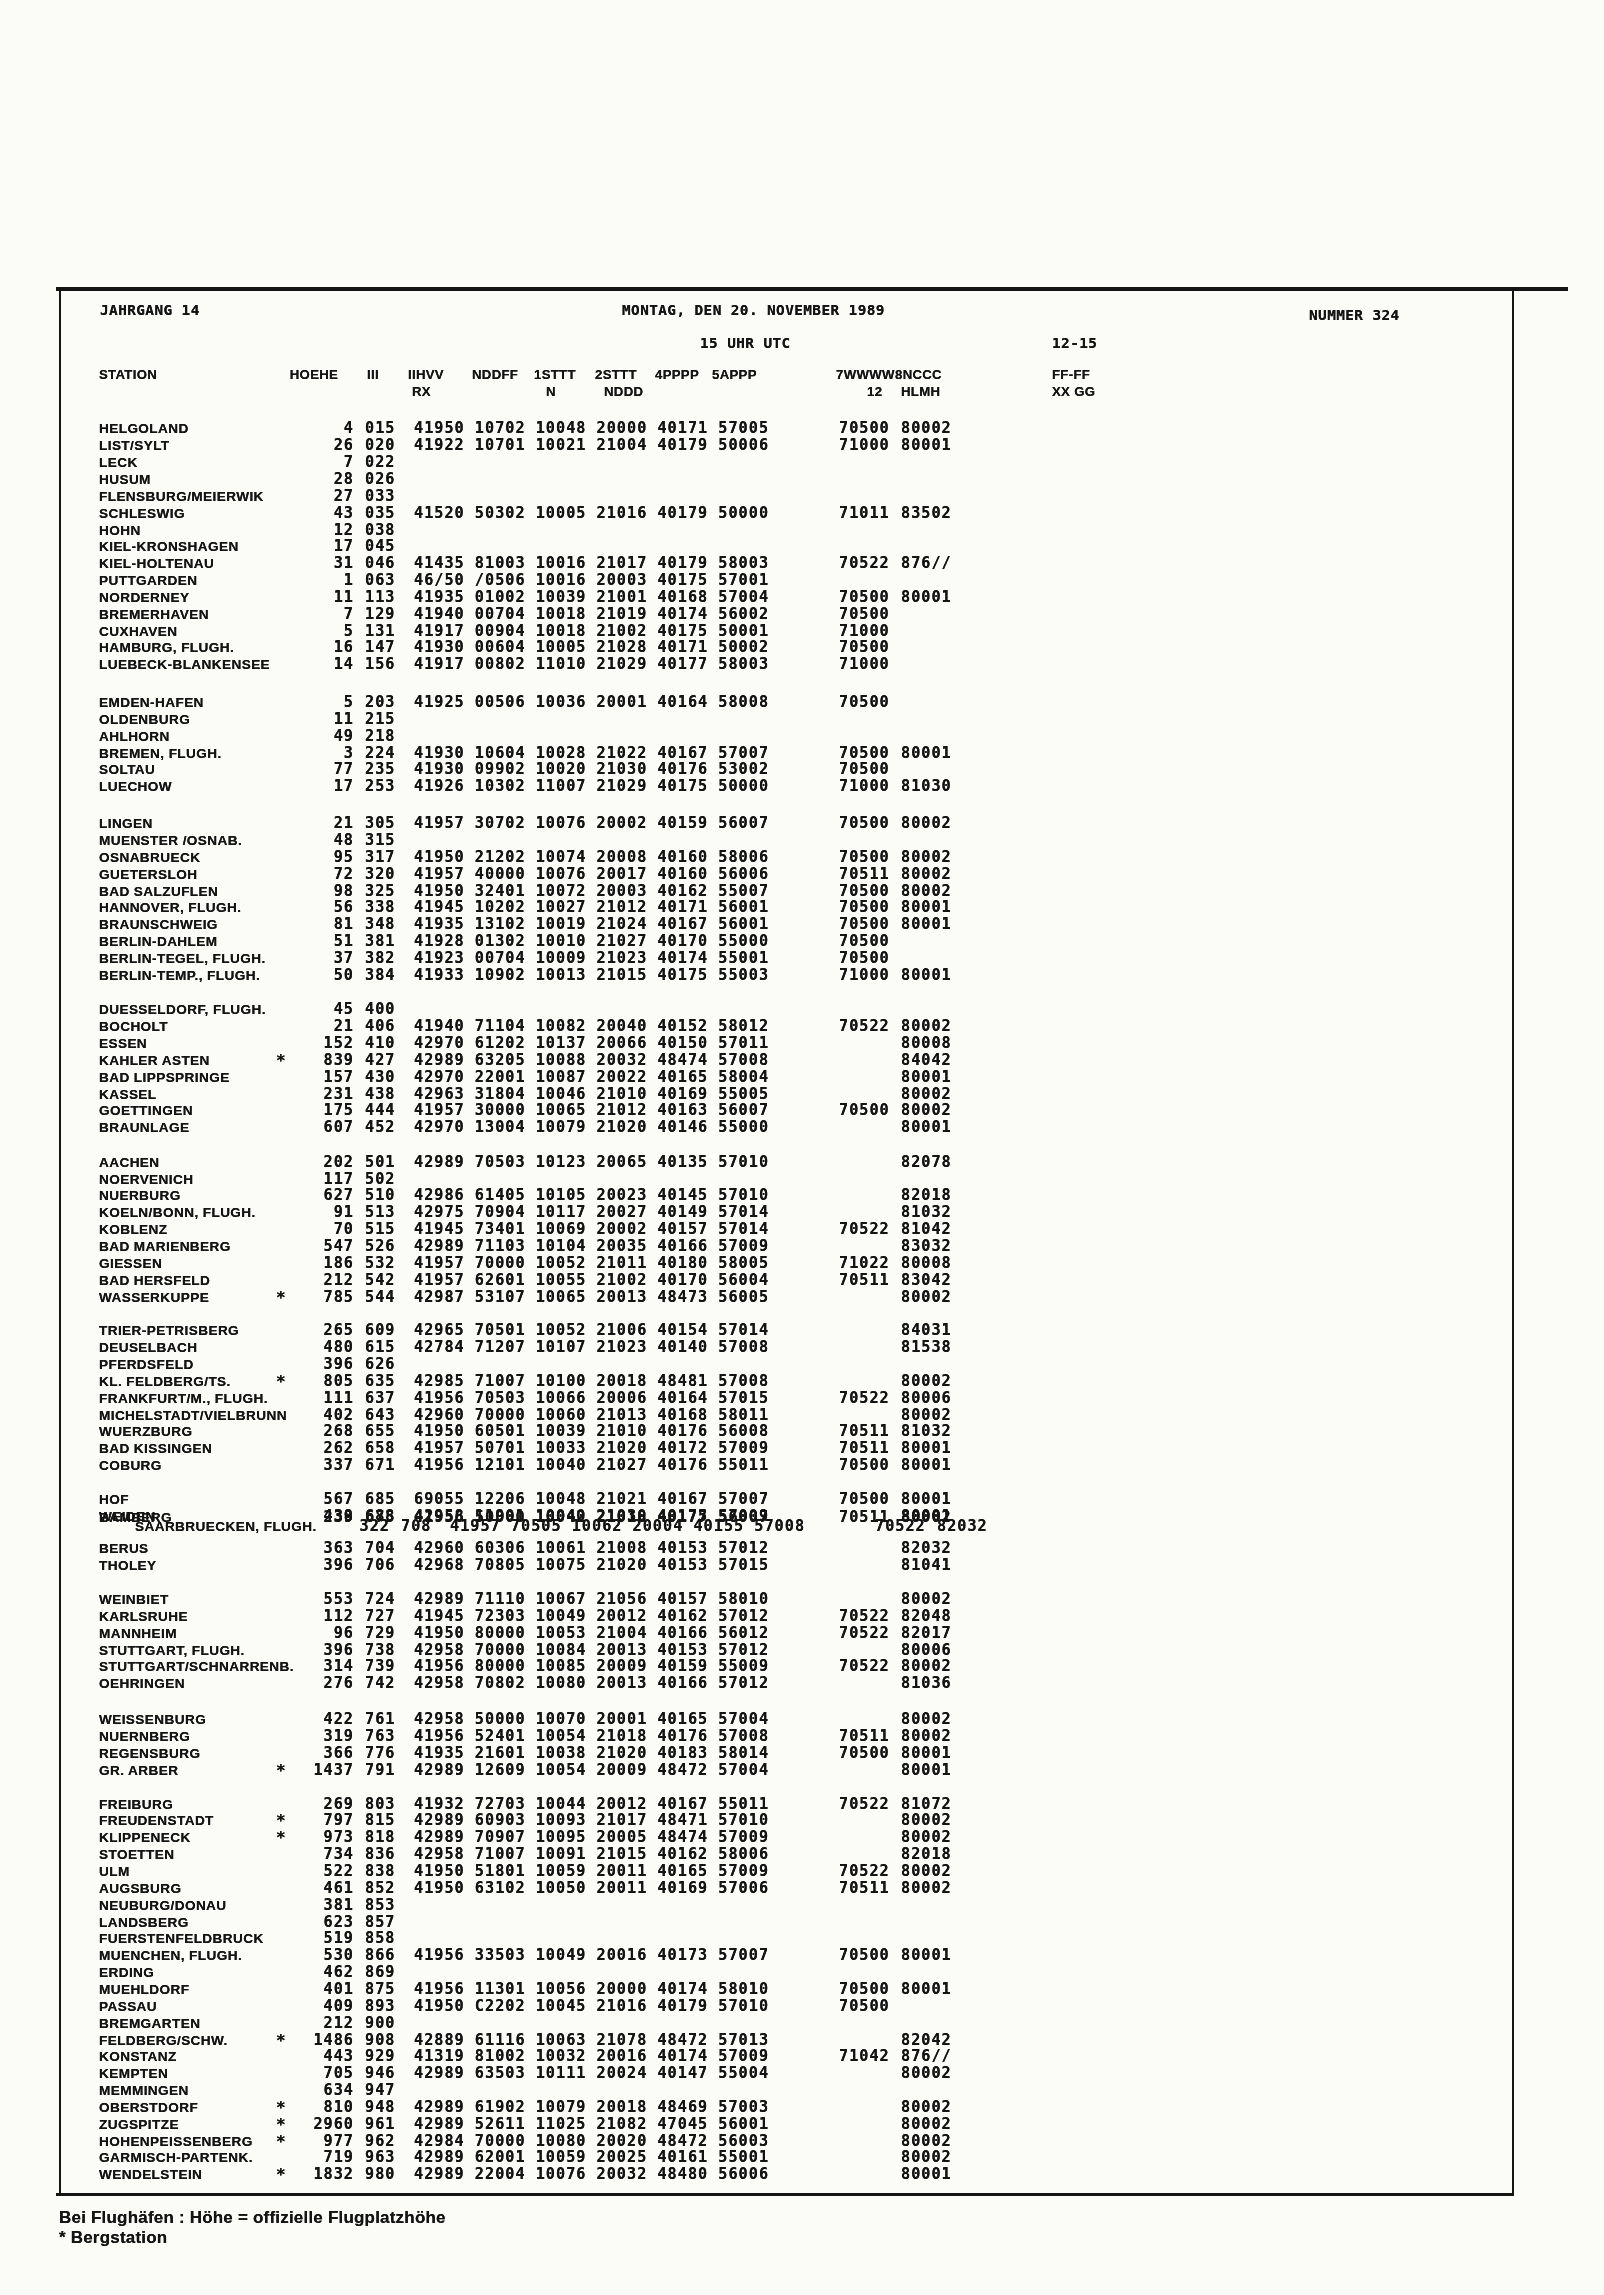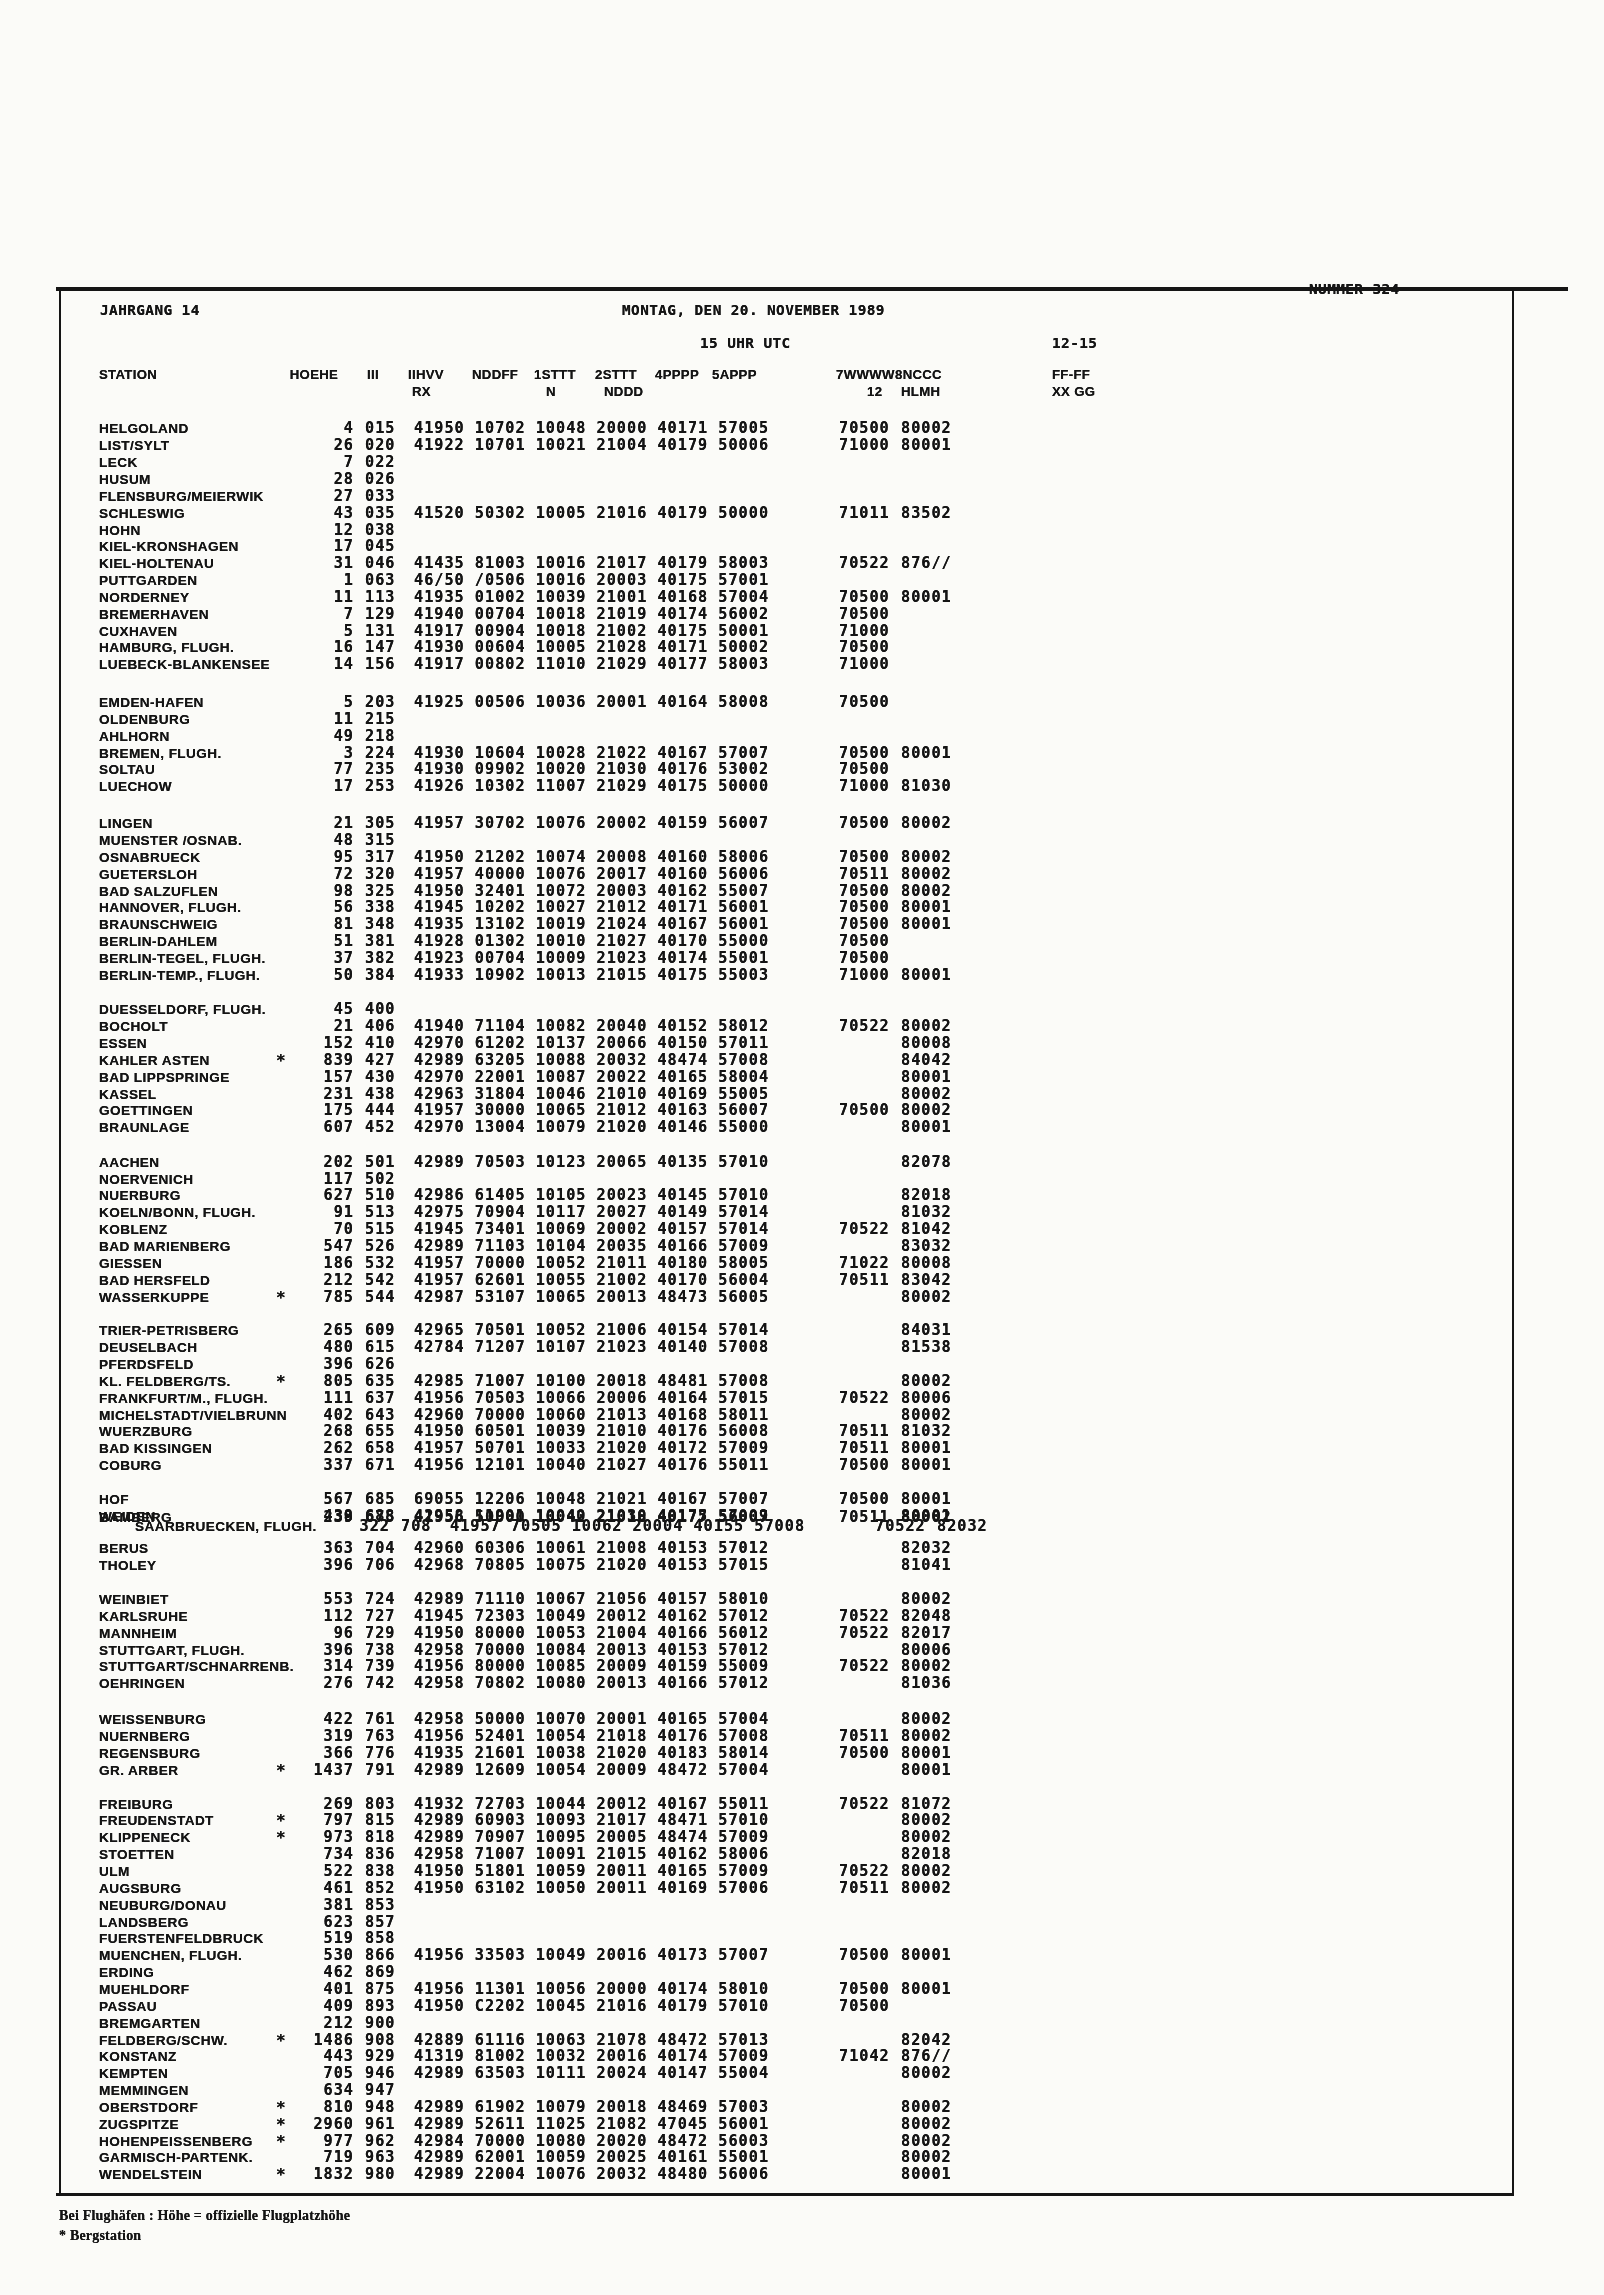--- a/index.html
+++ b/index.html
@@ -13,36 +13,36 @@
   .rule{position:absolute;background:#151515;}
   .row{position:absolute;left:0;top:0;width:100%;height:17px;}
   .c-station{left:99px;}
   .c-star{left:276px;font-size:16px;}
   .c-h{left:274px;width:80px;text-align:right;}
   .c-iii{left:365px;}
   .c-v{left:414px;}
   .c-w{left:839px;}
   .c-n{left:901px;}
   .c-hoehe-head{left:274px;width:80px;text-align:center;}
-  .foot{font-family:Liberation Serif, serif;font-size:14px;font-weight:700;letter-spacing:0.2px;}
+  .foot{font-family:Liberation Sans, sans-serif;font-size:17px;font-weight:700;letter-spacing:0.2px;}
   .txt{text-shadow:0 0 0.4px #222;}
 </style>
 </head>
 <body>
 
 <div class="page">
 
   <div class="rule" style="left:56px;top:287px;width:1512px;height:4px;"></div>
   <div class="rule" style="left:56px;top:2193px;width:1457px;height:3.2px;"></div>
   <div class="rule" style="left:59px;top:287px;width:2.4px;height:1909px;"></div>
   <div class="rule" style="left:1512px;top:287px;width:2.4px;height:1909px;"></div>
 
   <div class="abs hdr-mono txt" style="left:100px;top:302px;">JAHRGANG 14</div>
   <div class="abs hdr-mono txt" style="left:622px;top:302px;">MONTAG, DEN 20. NOVEMBER 1989</div>
-  <div class="abs hdr-mono txt" style="left:1309px;top:281px;">NUMMER 324</div>
+  <div class="abs hdr-mono txt" style="left:1309px;top:307px;">NUMMER 324</div>
   <div class="abs hdr-mono txt" style="left:700px;top:335px;">15 UHR UTC</div>
   <div class="abs hdr-mono txt" style="left:1052px;top:335px;">12-15</div>
 
   <div>
     <div class="abs colhead txt" style="left:99px;top:367px;">STATION</div>
     <div class="abs colhead txt c-hoehe-head" style="top:367px;">HOEHE</div>
     <div class="abs colhead txt" style="left:367px;top:367px;">III</div>
     <div class="abs colhead txt" style="left:408px;top:367px;">IIHVV</div>
     <div class="abs colhead txt" style="left:472px;top:367px;">NDDFF</div>
     <div class="abs colhead txt" style="left:534px;top:367px;">1STTT</div>

